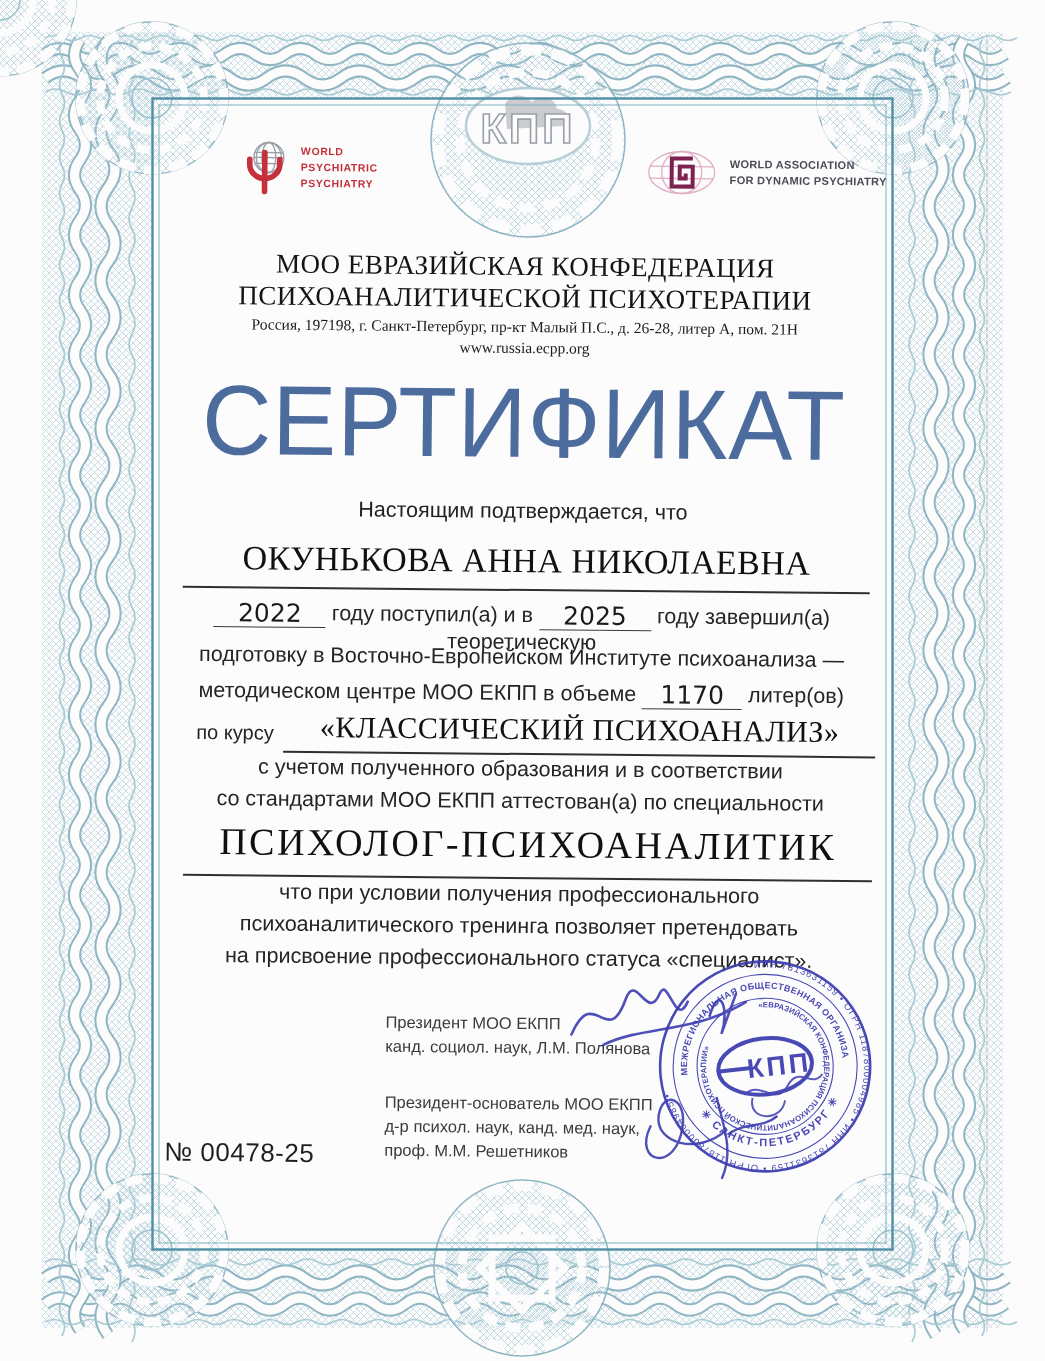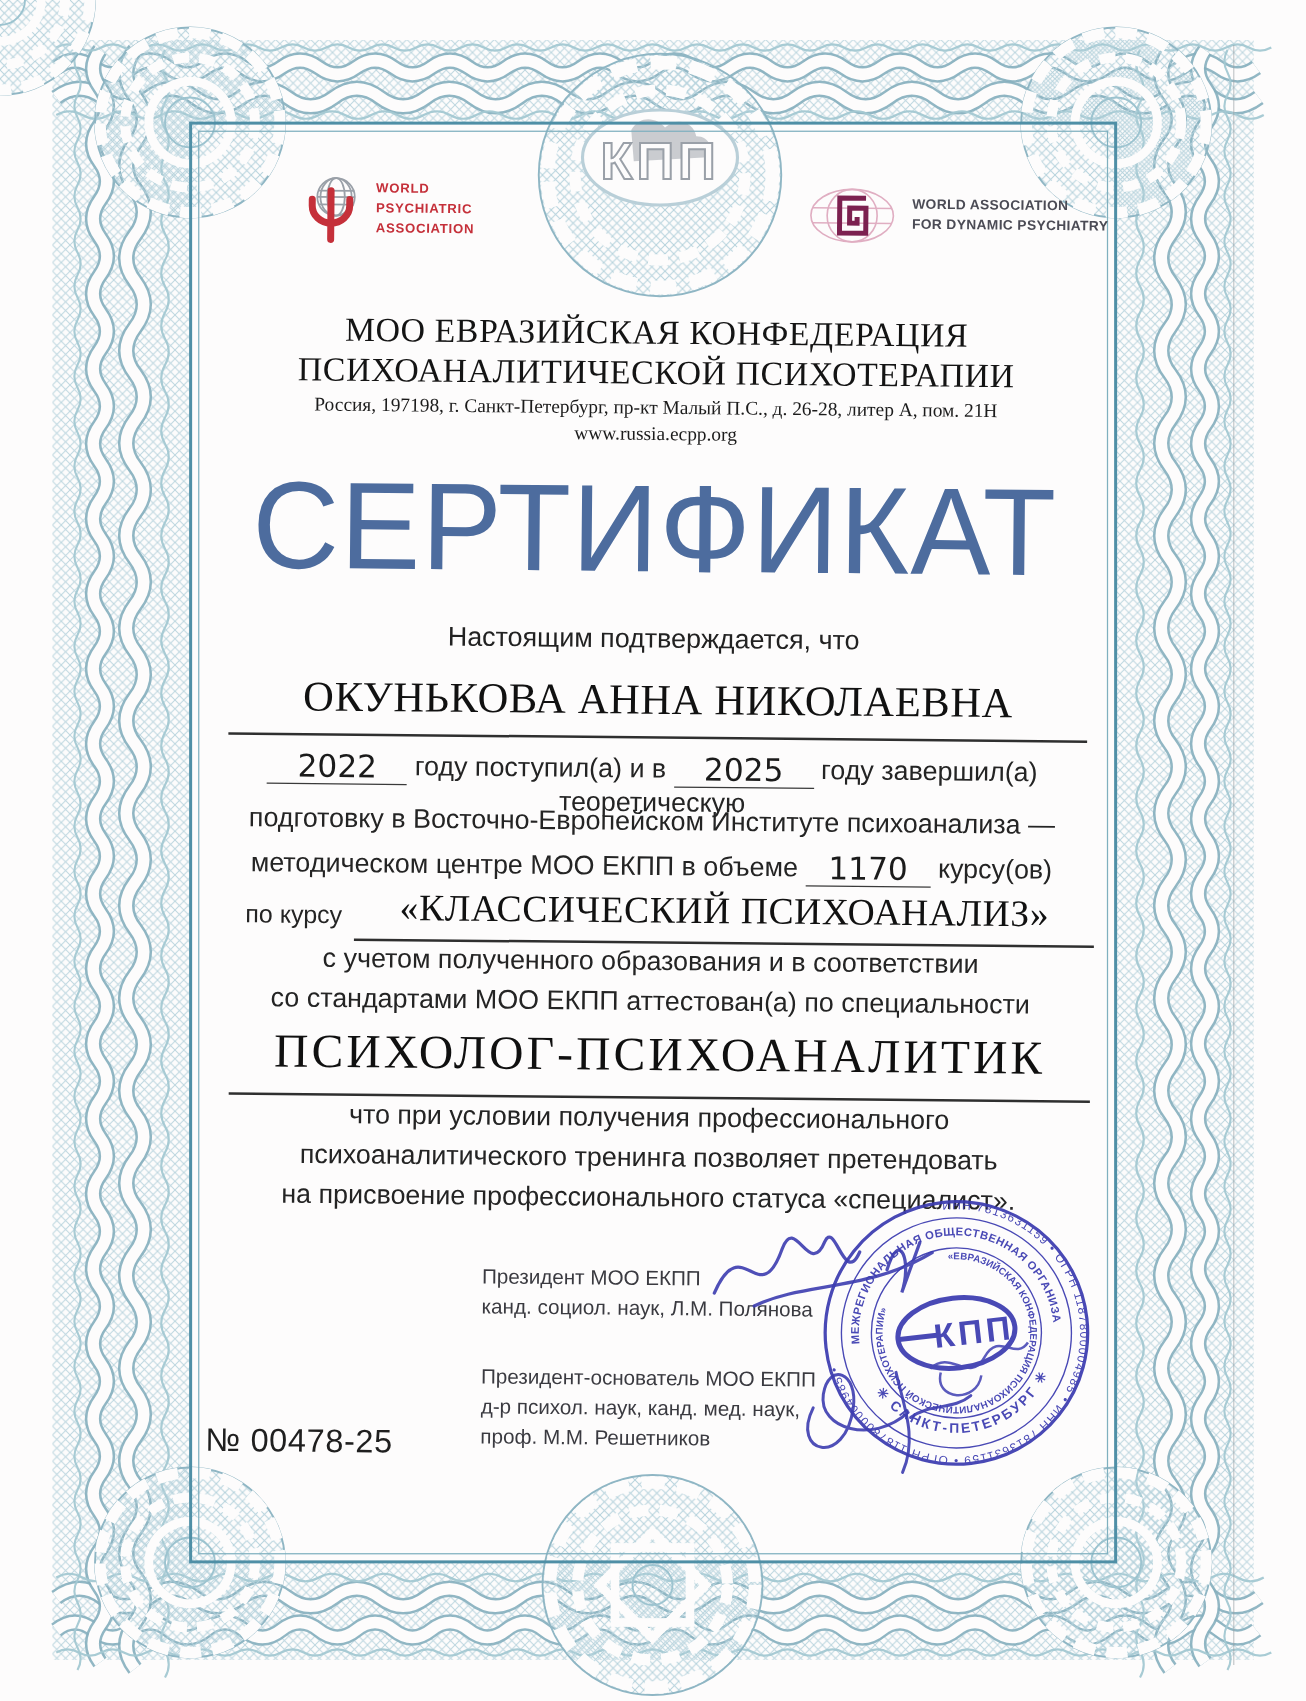--- a/index.html
+++ b/index.html
@@ -134,21 +134,21 @@
           <line x1="13" y1="24" x2="41" y2="24"></line>
         </g>
         <g stroke="#c5303a" stroke-width="5.6" fill="none" stroke-linecap="round">
           <path d="M8,20 v5 a15,14 0 0 0 30,0 v-5"></path>
           <path d="M23,13 v39"></path>
         </g>
       </svg>
       <div class="wpa-text">
         <div>WORLD</div>
         <div>PSYCHIATRIC</div>
-        <div>ASSOCIATION</div>
+        <div>PSYCHIATRY</div>
       </div>
     </div>
 
     <div class="wadp">
       <svg width="70" height="46" viewBox="0 0 70 46">
         <g stroke="#e0aec2" stroke-width="1.3" fill="none">
           <ellipse cx="34" cy="23" rx="33" ry="21"></ellipse>
           <ellipse cx="34" cy="23" rx="20" ry="21"></ellipse>
           <line x1="2" y1="17" x2="66" y2="17"></line>
           <line x1="2" y1="29" x2="66" y2="29"></line>
@@ -176,21 +176,21 @@
     <div class="abs bodyline years">
       <span class="fill">2022</span>
       <span>году поступил(а) и в</span>
       <span class="fill">2025</span>
       <span>году завершил(а) теоретическую</span>
     </div>
     <div class="abs bodyline l2">подготовку в Восточно-Европейском Институте психоанализа —</div>
     <div class="abs bodyline l3">
       <span>методическом центре МОО ЕКПП в объеме</span>
       <span class="fill" style="min-width:80px">1170</span>
-      <span>курсу(ов)</span>
+      <span>литер(ов)</span>
     </div>
 
     <div class="course-row">
       <span class="course-label">по курсу</span>
       <span class="course-line">«КЛАССИЧЕСКИЙ ПСИХОАНАЛИЗ»</span>
     </div>
 
     <div class="abs bodyline a1">с учетом полученного образования и в соответствии</div>
     <div class="abs bodyline a2">со стандартами МОО ЕКПП аттестован(а) по специальности</div>
 

